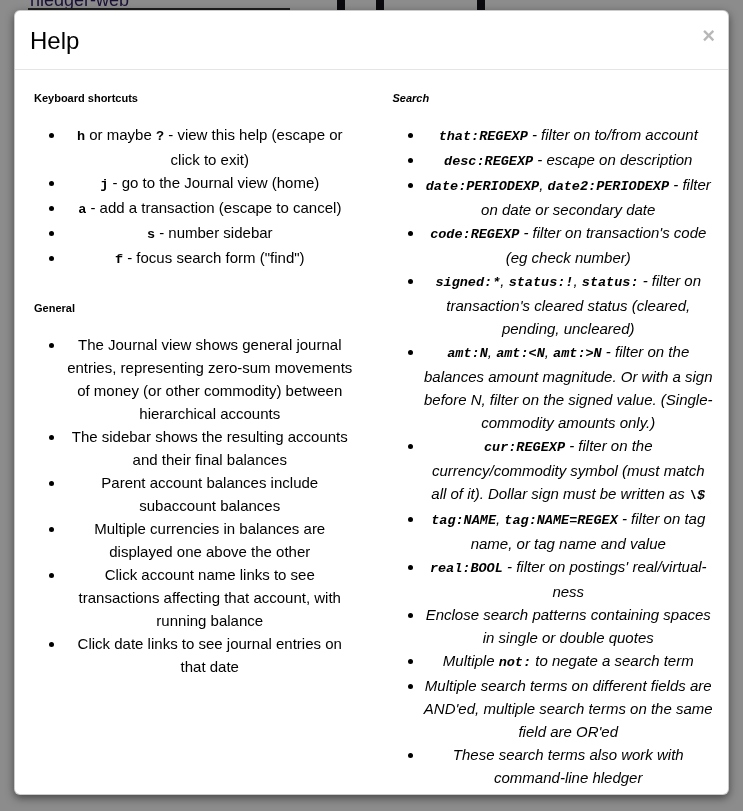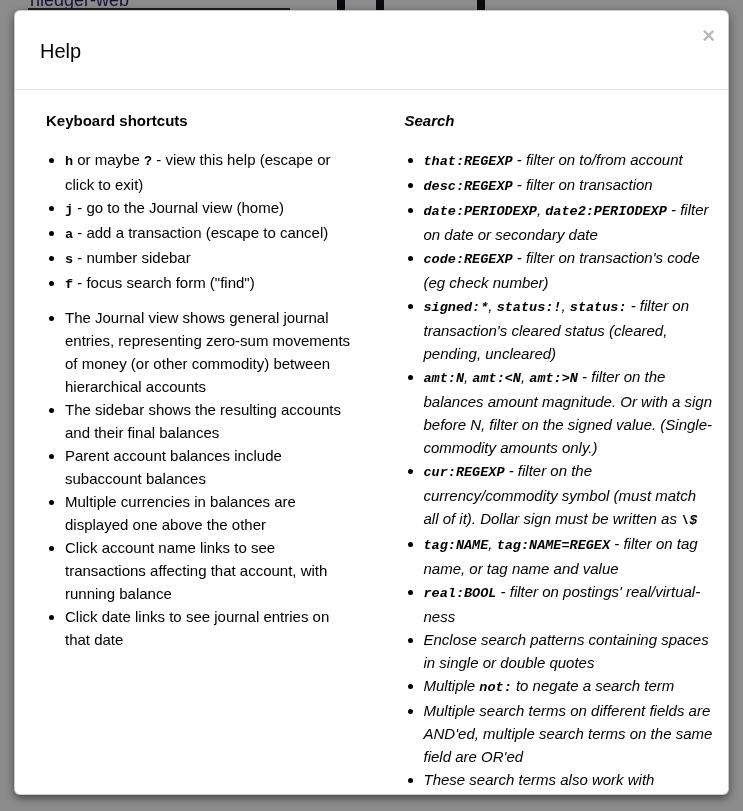--- a/index.html
+++ b/index.html
@@ -14,32 +14,32 @@
   .bg-frag{position:absolute;top:0;width:8px;height:10px;background:#15151d;}
   .bg-frag.f1{left:337px;}
   .bg-frag.f2{left:376px;}
   .bg-frag.f3{left:477px;}
   .backdrop{position:absolute;inset:0;background:rgba(0,0,0,0.45);}
   
   .modal{position:absolute;left:14px;top:10px;width:715px;height:785px;
          background:#fff;border:1px solid rgba(0,0,0,0.2);border-radius:6px;
          box-shadow:0 3px 9px rgba(0,0,0,0.5);box-sizing:border-box;overflow:hidden;}
   .modal-header{position:relative;padding:16px 15px 14px;border-bottom:1px solid #e5e5e5;}
-  .modal-title{margin:10px;font-size:20px;font-weight:normal;line-height:28px;color:#000;}
+  .modal-title{margin:0;font-size:24px;font-weight:normal;line-height:28px;color:#000;}
   .close{position:absolute;right:13px;top:14px;background:none;border:0;padding:0;
          font-size:22px;font-weight:bold;line-height:22px;color:#000;opacity:0.28;
          cursor:pointer;font-family:"Liberation Sans",sans-serif;}
   .modal-body{display:flex;padding:15px;box-sizing:border-box;}
   .col{width:50%;box-sizing:border-box;}
   .col-left{padding-right:17px;}
   .col-right{padding-left:17px;font-style:italic;}
-  .section-heading{font-size:15px;font-weight:bold;color:#000;margin:7px 16px 19px;}
+  .section-heading{font-size:11px;font-weight:bold;color:#000;margin:7px 4px 19px;}
   .section-heading + .help-list{margin-top:0;}
   .help-list ~ .section-heading{margin-top:31px;}
-  .help-list{margin:6px 0 10px;padding:0 0 0 35px;font-size:15px;line-height:23px;color:#000;}
+  .help-list{margin:6px 0 10px;padding:0 0 0 35px;font-size:15px;line-height:23px;color:#000;text-align:center;}
   .help-list li{margin:0;}
   .code{font-family:"Liberation Mono",monospace;font-weight:bold;font-size:13.5px;
         color:#000;background:none;padding:0;white-space:nowrap;}
 </style>
 </head>
 <body>
 
 <div class="page">
 
   <div class="bg-page">
@@ -60,34 +60,35 @@
     <div class="modal-body">
       <div class="col col-left">
           <h2 class="section-heading">Keyboard shortcuts</h2>
           <ul class="help-list">
             <li><code class="code">h</code><span> or maybe </span><code class="code">?</code><span> - view this help (escape or click to exit)</span></li>
             <li><code class="code">j</code><span> - go to the Journal view (home)</span></li>
             <li><code class="code">a</code><span> - add a transaction (escape to cancel)</span></li>
             <li><code class="code">s</code><span> - number sidebar</span></li>
             <li><code class="code">f</code><span> - focus search form ("find")</span></li>
           </ul>
+          <h2 class="section-heading">General</h2>
           <ul class="help-list">
             <li><span>The Journal view shows general journal entries, representing zero-sum movements of money (or other commodity) between hierarchical accounts</span></li>
             <li><span>The sidebar shows the resulting accounts and their final balances</span></li>
             <li><span>Parent account balances include subaccount balances</span></li>
             <li><span>Multiple currencies in balances are displayed one above the other</span></li>
             <li><span>Click account name links to see transactions affecting that account, with running balance</span></li>
             <li><span>Click date links to see journal entries on that date</span></li>
           </ul>
         </div>
       <div class="col col-right">
           <h2 class="section-heading">Search</h2>
           <ul class="help-list">
             <li><code class="code">that:REGEXP</code><span> - filter on to/from account</span></li>
-            <li><code class="code">desc:REGEXP</code><span> - filter on transaction</span></li>
+            <li><code class="code">desc:REGEXP</code><span> - escape on description</span></li>
             <li><code class="code">date:PERIODEXP</code><span>, </span><code class="code">date2:PERIODEXP</code><span> - filter on date or secondary date</span></li>
             <li><code class="code">code:REGEXP</code><span> - filter on transaction's code (eg check number)</span></li>
             <li><code class="code">signed:*</code><span>, </span><code class="code">status:!</code><span>, </span><code class="code">status:</code><span> - filter on transaction's cleared status (cleared, pending, uncleared)</span></li>
             <li><code class="code">amt:N</code><span>, </span><code class="code">amt:&lt;N</code><span>, </span><code class="code">amt:&gt;N</code><span> - filter on the balances amount magnitude. Or with a sign before N, filter on the signed value. (Single-commodity amounts only.)</span></li>
             <li><code class="code">cur:REGEXP</code><span> - filter on the currency/commodity symbol (must match all of it). Dollar sign must be written as </span><code class="code">\$</code></li>
             <li><code class="code">tag:NAME</code><span>, </span><code class="code">tag:NAME=REGEX</code><span> - filter on tag name, or tag name and value</span></li>
             <li><code class="code">real:BOOL</code><span> - filter on postings' real/virtual-ness</span></li>
             <li><span>Enclose search patterns containing spaces in single or double quotes</span></li>
             <li><span>Multiple </span><code class="code">not:</code><span> to negate a search term</span></li>
             <li><span>Multiple search terms on different fields are AND'ed, multiple search terms on the same field are OR'ed</span></li>

